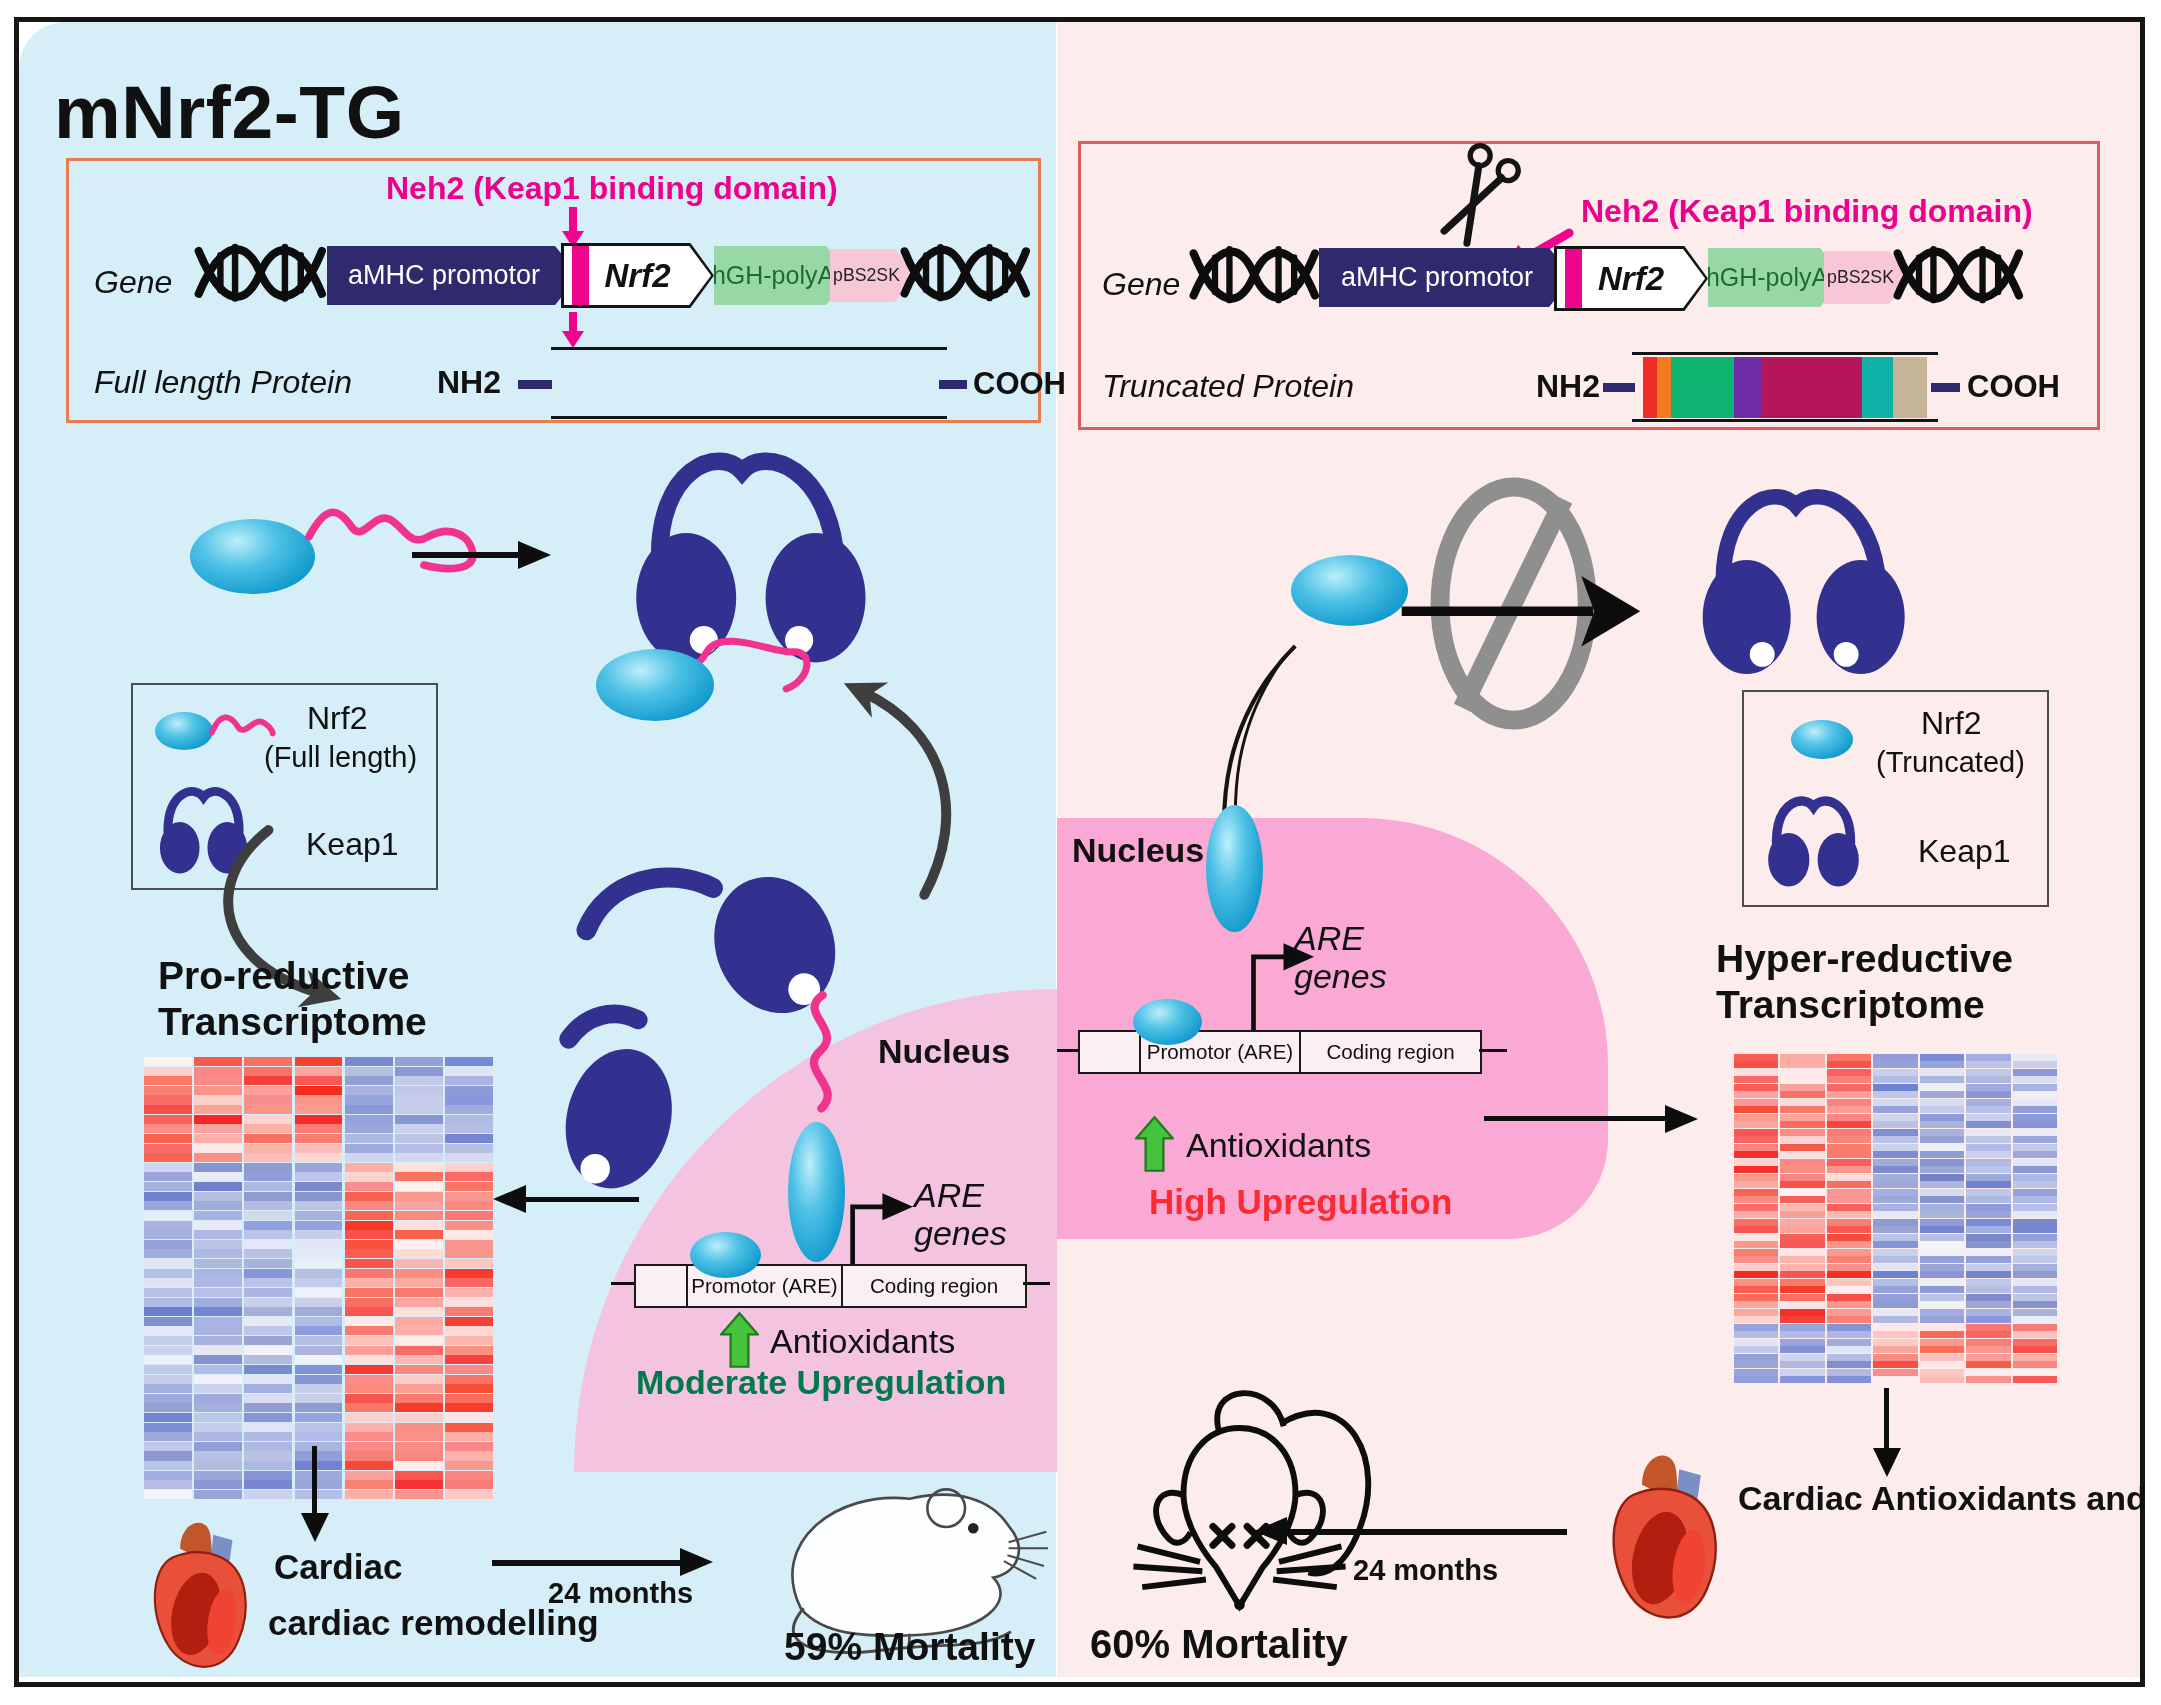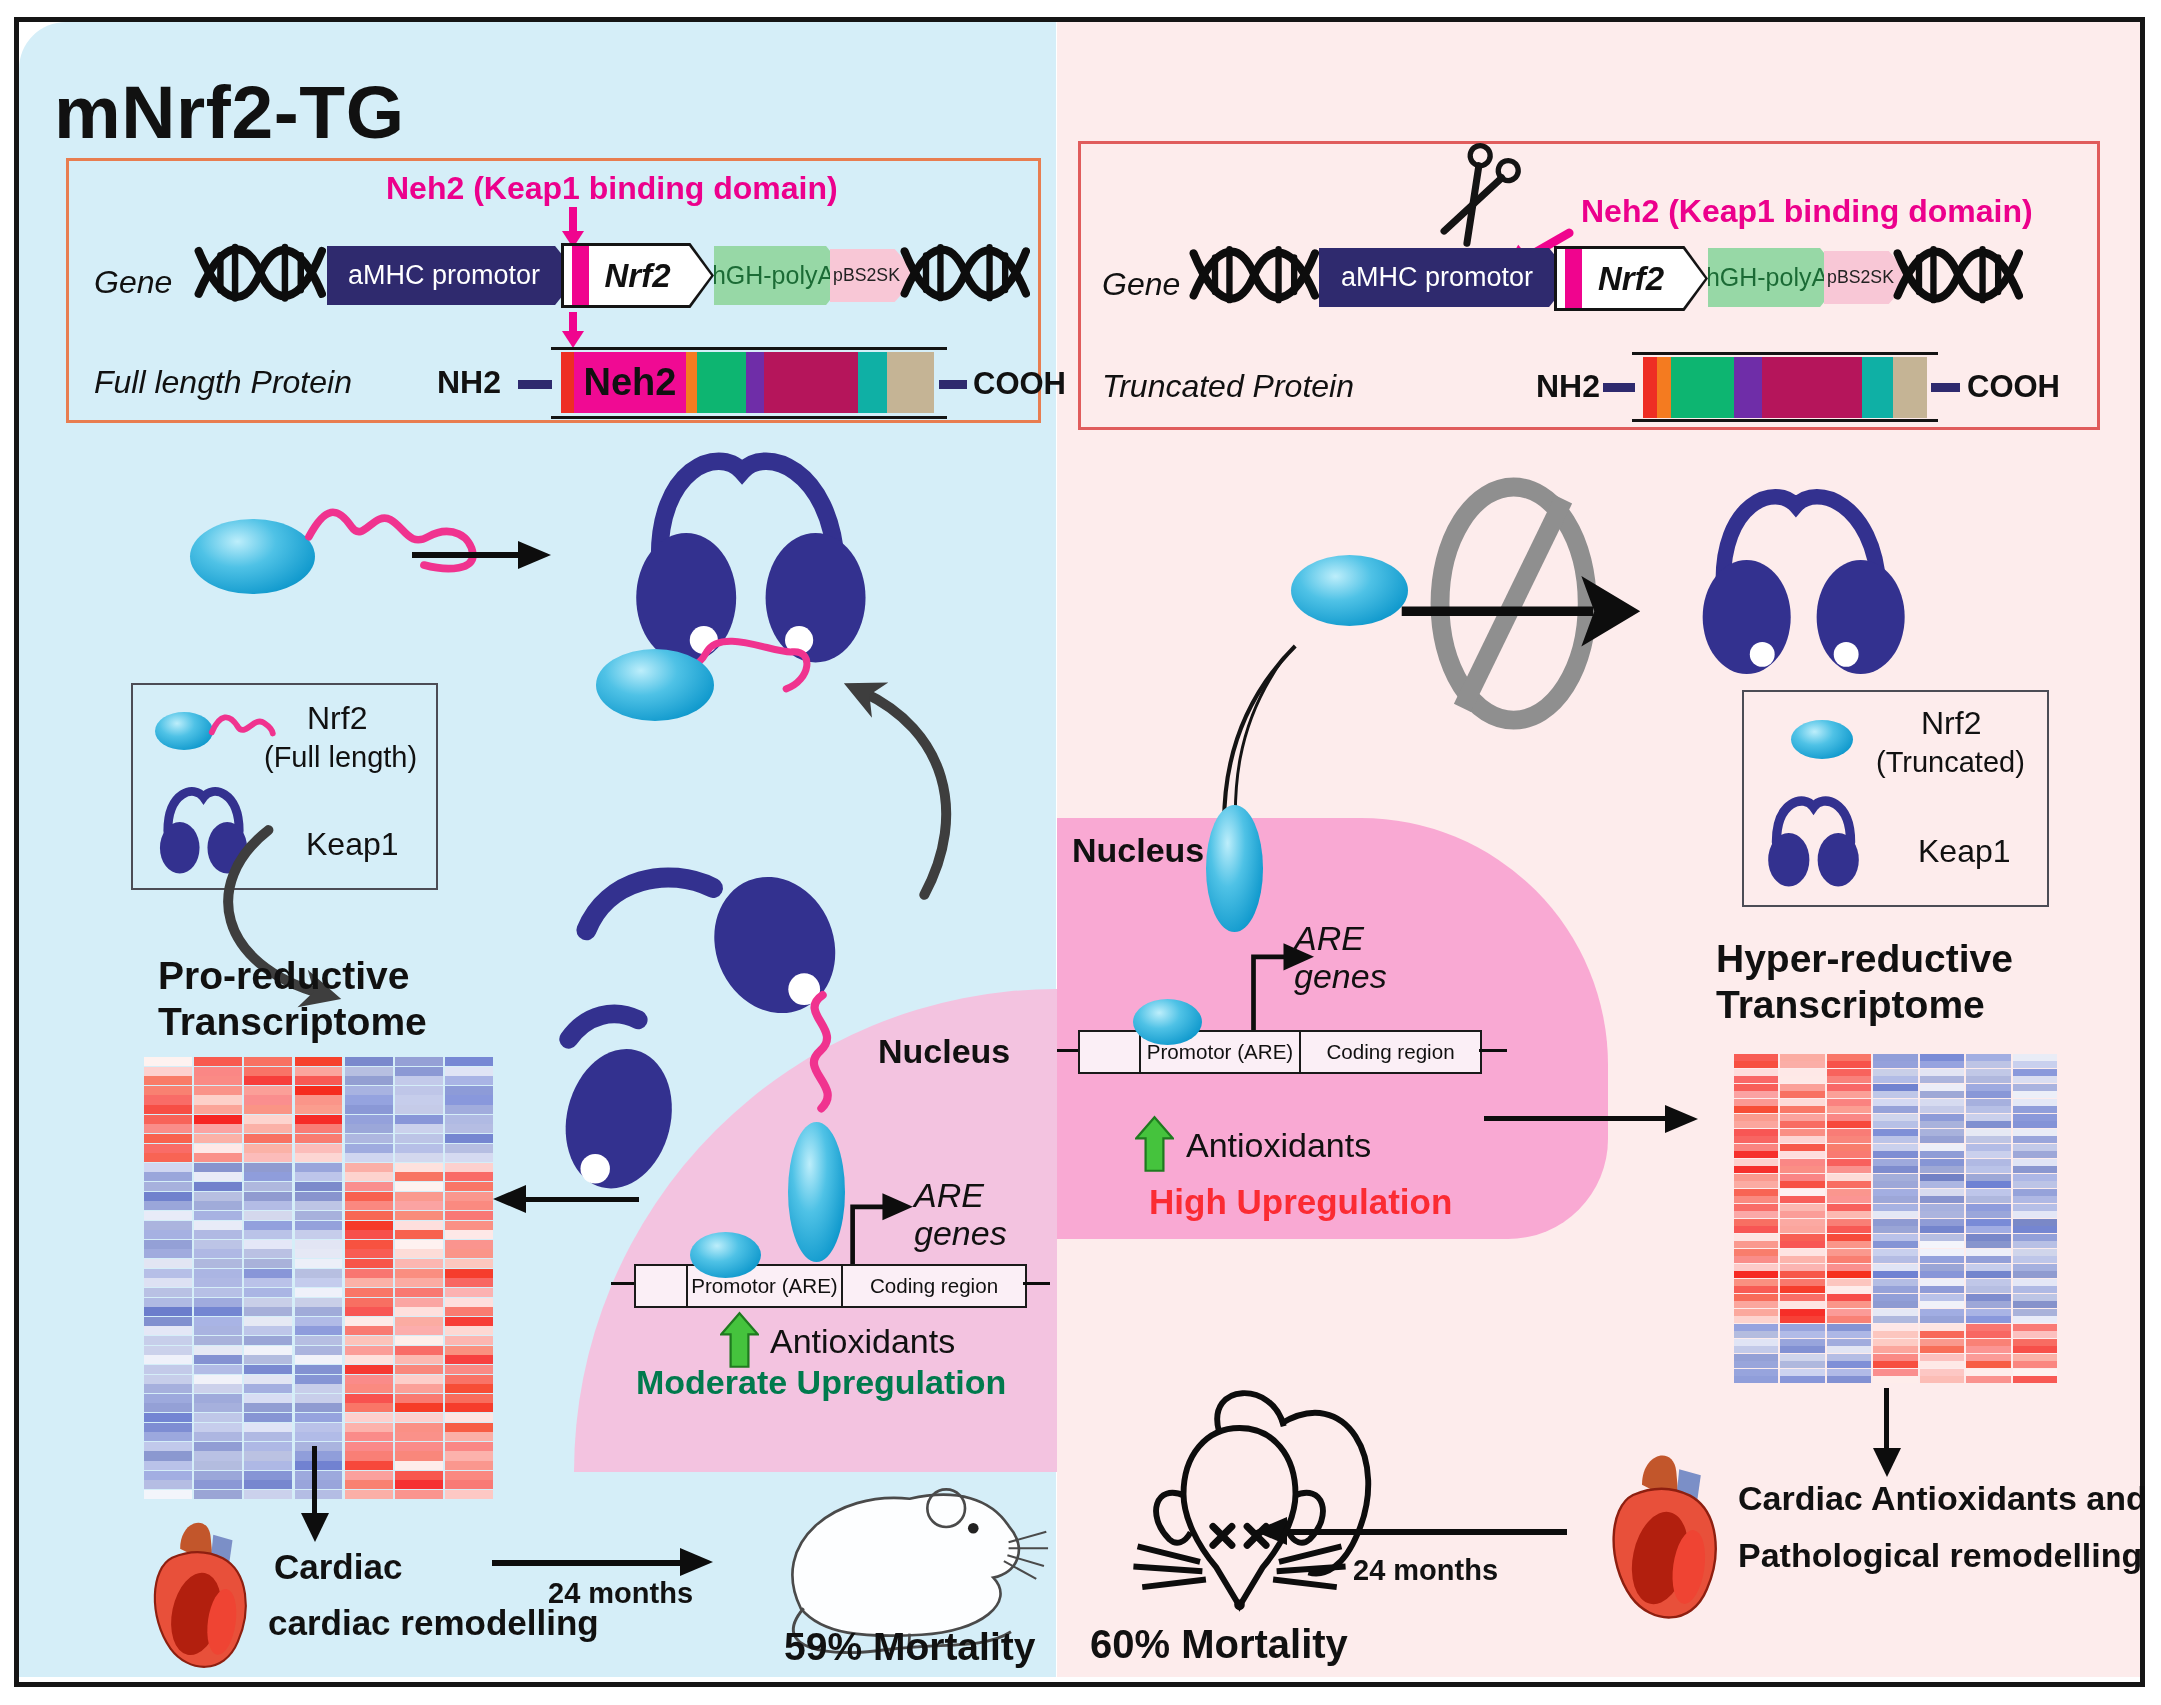--- a/index.html
+++ b/index.html
@@ -106,32 +106,20 @@
   <div class="abs mag-arrow-v" style="left:562px;top:312px;">
     <div class="shaft" style="height:19px;"></div>
       <div class="head"></div>
   </div>
 
   <div class="abs lbl54 ital" style="left:94px;top:364px;">Full length Protein</div>
   <div class="abs lbl54 bold" style="left:437px;top:364px;">NH2</div>
   <div class="abs stub" style="left:518px;top:380px;width:34px;"></div>
   <div class="abs rule" style="left:551px;top:347px;width:396px;"></div>
   <div class="abs rule" style="left:551px;top:416px;width:396px;"></div>
-  <div class="abs pbar" style="left:561px;top:352px;width:373px;height:61px;">
-    <div class="pseg" style="width:3.5%;background:#ee2e24;"></div>
-    <div class="pseg" style="width:30%;background:#f00a93;font-size:38px;font-weight:bold;color:#111;">
-      <span>Neh2</span>
-    </div>
-    <div class="pseg" style="width:3%;background:#f47b20;"></div>
-    <div class="pseg" style="width:13%;background:#0db571;"></div>
-    <div class="pseg" style="width:5%;background:#6f2da8;"></div>
-    <div class="pseg" style="width:25%;background:#b5155b;"></div>
-    <div class="pseg" style="width:8%;background:#0fb0a5;"></div>
-    <div class="pseg" style="width:12.5%;background:#c5b495;"></div>
-  </div>
   <div class="abs stub" style="left:939px;top:380px;width:28px;"></div>
   <div class="abs bold" style="left:973px;top:366px;font-size:31px;">COOH</div>
 
   <div class="abs cyan-ell" style="left:190px;top:519px;width:125px;height:75px;"></div>
   <svg class="abs" style="left:303px;top:500px;" width="180" height="77" viewBox="0 0 305 130">
     <path d="M10,62 C38,10 58,10 82,45 C102,74 120,18 148,33 C172,46 180,80 212,62 C252,40 285,62 288,92 C290,116 250,122 205,110" stroke="#f0338f" stroke-width="13" fill="none" stroke-linecap="round"></path>
   </svg>
   <div class="abs hline" style="left:412px;top:552px;width:112px;height:5.9px;"></div>
   <div class="abs tri-r" style="left:518px;top:541px;"></div>
 
@@ -1025,21 +1013,20 @@
   <div class="abs tri-d" style="left:1873px;top:1448px;"></div>
 
   <svg class="abs" style="left:1600px;top:1437px;" width="132" height="194" viewBox="0 0 220 320">
     <path d="M70,78 C70,25 122,12 127,55 L130,88 L98,92 Z" fill="#c2562b"></path>
     <path d="M132,52 L168,62 L162,105 L128,92 Z" fill="#7b8fc7"></path>
     <path d="M55,95 C15,115 10,205 52,265 C85,310 152,315 178,252 C203,196 198,122 150,96 C118,80 85,82 55,95 Z" fill="#e8503a" stroke="#8e1f10" stroke-width="4"></path>
     <ellipse cx="100" cy="200" rx="45" ry="78" fill="#b21f0e" transform="rotate(12 100 200)"></ellipse>
     <ellipse cx="148" cy="215" rx="26" ry="62" fill="#ef4433" transform="rotate(8 148 215)"></ellipse>
   </svg>
   <div class="abs bold" style="left:1738px;top:1479px;font-size:34px;white-space:nowrap;">Cardiac Antioxidants and</div>
-  <div class="abs bold" style="left:1738px;top:1536px;font-size:34px;white-space:nowrap;">Pathological remodelling</div>
 
   <div class="abs hline" style="left:1287px;top:1529px;width:280px;height:5.9px;"></div>
   <div class="abs tri-l" style="left:1254px;top:1517px;"></div>
   <div class="abs months" style="left:1353px;top:1554px;">24 months</div>
 
   <svg class="abs" style="left:1101px;top:1372px;" width="277" height="277" viewBox="0 0 470 470">
     <g stroke="#0d0d0d" stroke-width="10" fill="none">
       <path d="M200,100 C178,18 292,14 310,92"></path>
       <path d="M305,88 C415,20 490,150 435,275 C412,330 380,348 352,340"></path>
       <path d="M235,95 C178,95 140,142 140,207 C140,245 162,292 196,332 L235,397 L274,332 C308,292 330,245 330,207 C330,142 292,95 235,95 Z"></path>

